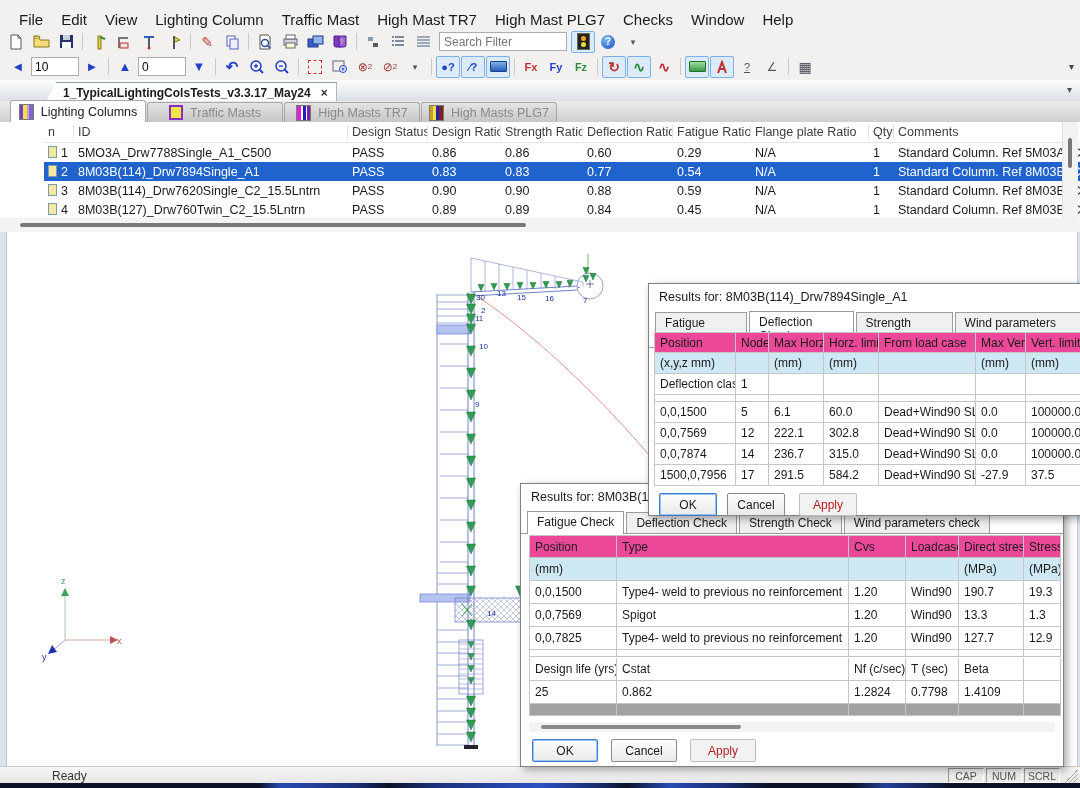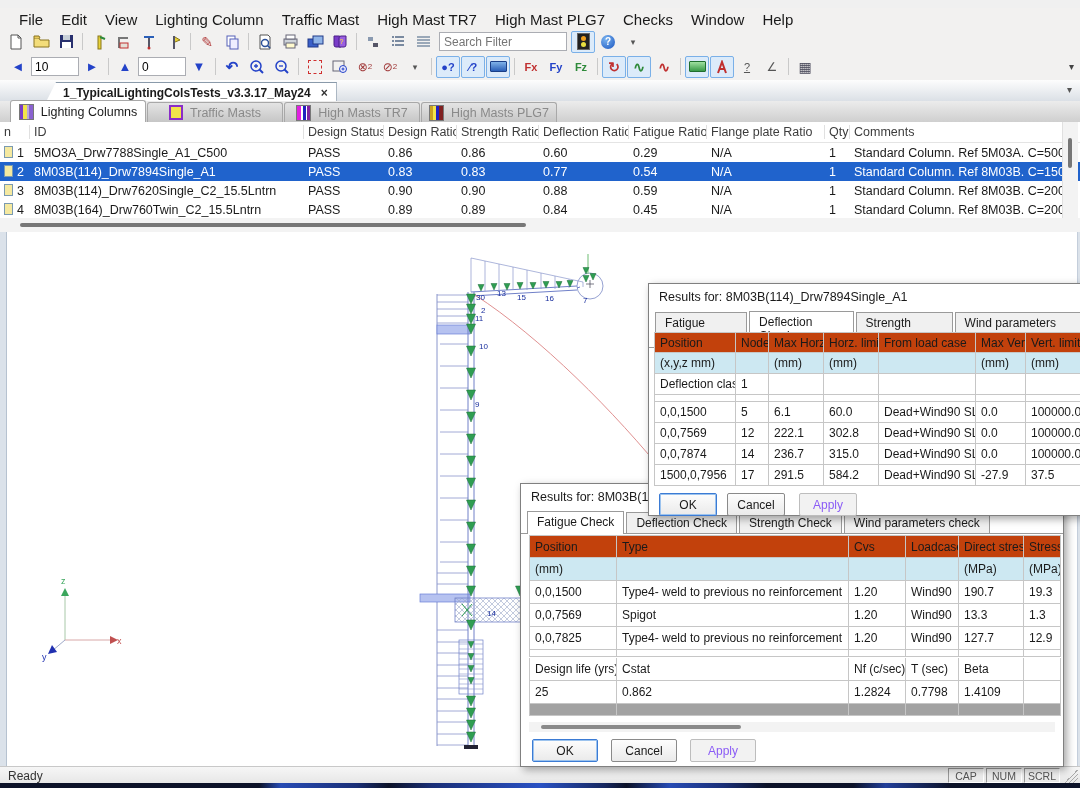--- a/index.html
+++ b/index.html
@@ -1,19 +1,19 @@
 <!DOCTYPE html>
 <html><head>
 <meta charset="utf-8">
 <style>
   html,body{margin:0;padding:0;background:#888;}
   #app{position:relative;width:1080px;height:788px;background:#fff;overflow:hidden;
        font-family:"Liberation Sans",sans-serif;font-size:12.5px;color:#1a1a1a;
        -webkit-font-smoothing:antialiased;}
-  .band{position:absolute;left:0;right:0;}
+  .band{position:absolute;left:0;right:0;padding-left:44px;}
 
   
   .titlebar{top:0;height:8px;background:#f0f0f0;border-bottom:1px solid #e2e2e2;}
 
   
   .menubar{top:8px;height:22px;background:#f2f1f0;display:flex;align-items:center;padding-left:10px;}
   .menu-item{padding:2px 9px;font-size:15px;cursor:default;}
 
   
   .toolbar1{top:30px;height:23px;background:#f2f1f0;display:flex;align-items:center;padding-left:4px;gap:1px;}
@@ -95,28 +95,28 @@
   .dlg-title{height:26px;line-height:26px;padding-left:10px;background:#fff;font-size:12.5px;}
   .dlg-tabs{display:flex;padding-left:6px;border-bottom:1px solid #9a9a9a;align-items:flex-end;}
   .dtab{border:1px solid #9a9a9a;border-bottom:none;background:#f0f0f0;padding:3px 9px 3px 9px;margin-right:2px;font-size:12px;}
   .dtab.active{background:#fff;position:relative;top:1px;padding-bottom:5px;}
   .dtable{position:absolute;}
   .dtable .trow{display:flex;}
   .dtable .tcell{border-right:1px solid #c6c6c6;border-bottom:1px solid #c6c6c6;padding:0 5px;
                  display:flex;align-items:center;white-space:nowrap;overflow:hidden;box-sizing:border-box;flex-shrink:0;background:#fff;}
   .dtable .trow:first-child .tcell{border-top:1px solid #c6c6c6;}
   .dtable .tcell:first-child{border-left:1px solid #c6c6c6;}
-  .dtable .trow.hdr .tcell{background:#c2410c;}
+  .dtable .trow.hdr .tcell{background:#ec4899;}
   .dtable .trow.units .tcell{background:#cde8f2;}
   .dtable .trow.spacer .tcell{height:7px;}
   .dtable .trow.filler .tcell{background:#a2a2a2;height:12px;}
   .dlg-btn{position:absolute;height:21px;background:linear-gradient(#fdfdfd,#eaeaea);border:1px solid #8a8a8a;
            border-radius:2px;font-size:12px;display:flex;align-items:center;justify-content:center;font-family:"Liberation Sans",sans-serif;}
   .dlg-btn.focus{border:1px solid #3b7bd4;box-shadow:0 0 0 1px #9cc3ee inset;}
-  .dlg-btn.disabled{color:#8b5cf6;background:#f2f2f2;border-color:#bdbdbd;}
+  .dlg-btn.disabled{color:#b91c1c;background:#f2f2f2;border-color:#bdbdbd;}
 
   #dlg-defl{left:648px;top:283px;width:445px;height:231px;z-index:30;}
   #dlg-defl .dtable{left:5px;top:48px;}
   #dlg-defl .trow{height:21px;}
   #dlg-defl .trow.spacer{height:7px;}
   #dlg-defl .tcell:nth-child(1){width:82px;}
   #dlg-defl .tcell:nth-child(2){width:33px;}
   #dlg-defl .tcell:nth-child(3){width:55px;}
   #dlg-defl .tcell:nth-child(4){width:55px;}
   #dlg-defl .tcell:nth-child(5){width:97px;}
@@ -444,21 +444,21 @@
           <div class="tcell">0.90</div>
           <div class="tcell">0.90</div>
           <div class="tcell">0.88</div>
           <div class="tcell">0.59</div>
           <div class="tcell">N/A</div>
           <div class="tcell">1</div>
           <div class="tcell">Standard Column. Ref 8M03B. C=2000mm</div>
         </div>
         <div class="trow">
           <div class="tcell">4</div>
-          <div class="tcell">8M03B(164)_Drw760Twin_C2_15.5Lntrn</div>
+          <div class="tcell">8M03B(127)_Drw760Twin_C2_15.5Lntrn</div>
           <div class="tcell">PASS</div>
           <div class="tcell">0.89</div>
           <div class="tcell">0.89</div>
           <div class="tcell">0.84</div>
           <div class="tcell">0.45</div>
           <div class="tcell">N/A</div>
           <div class="tcell">1</div>
           <div class="tcell">Standard Column. Ref 8M03B. C=2000mm</div>
         </div>
       </div>

